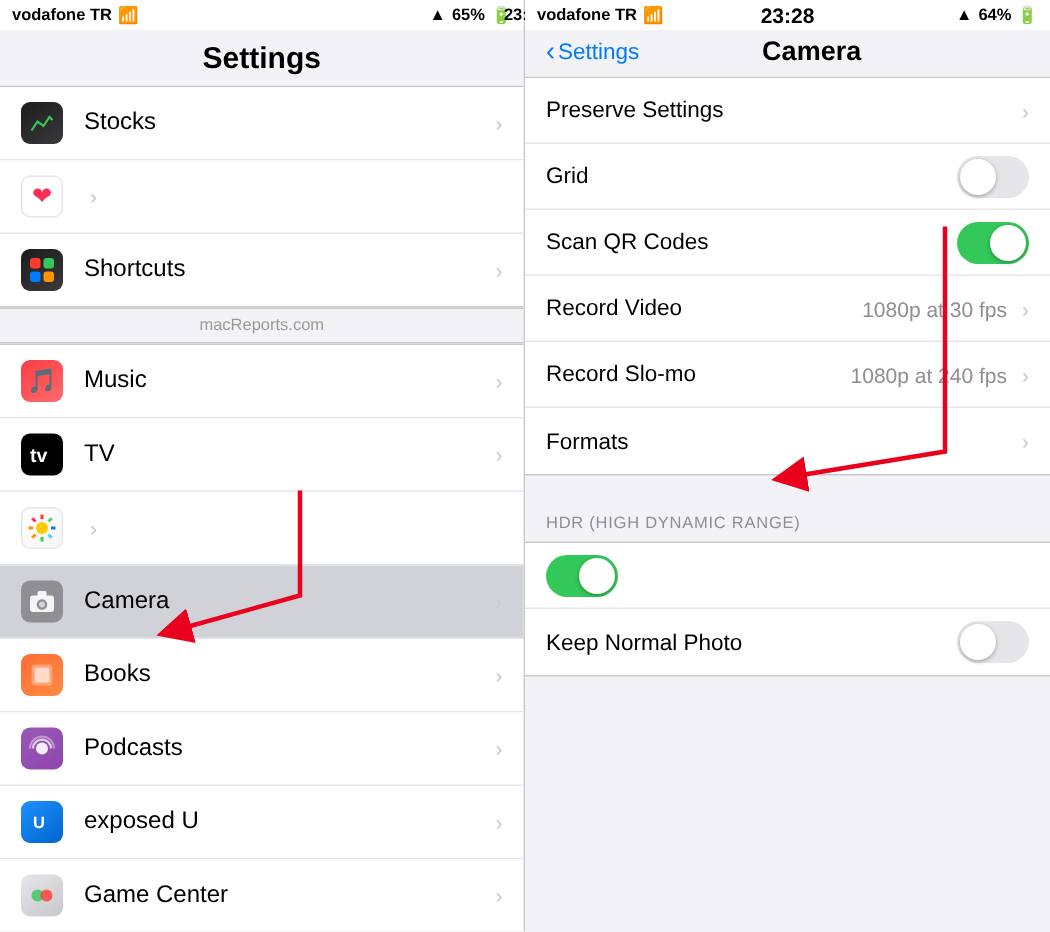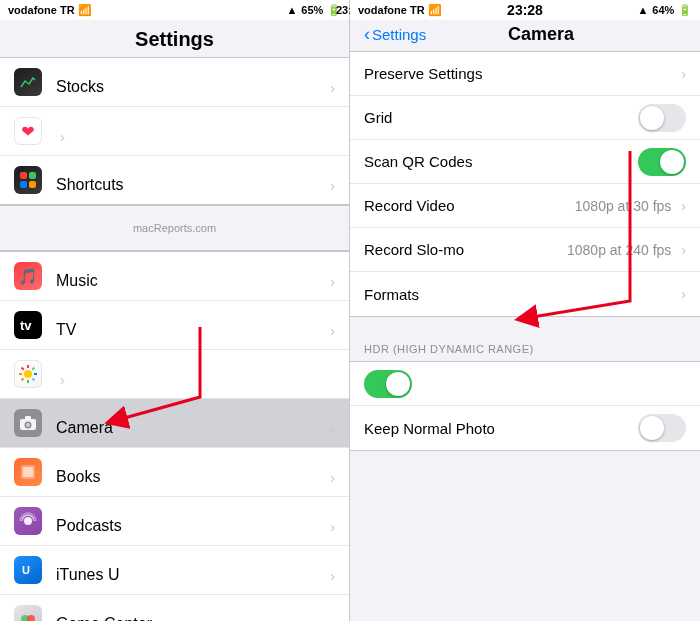--- a/index.html
+++ b/index.html
@@ -7,21 +7,21 @@
 
     
     .left-panel { width: 350px; height: 621px; background: #f2f2f7; display: flex; flex-direction: column; border-right: 1px solid #c8c8cc; }
     .status-bar { height: 20px; background: #fff; display: flex; align-items: center; justify-content: space-between; padding: 0 8px; font-size: 11px; font-weight: 600; }
     .status-bar-left { display: flex; align-items: center; gap: 4px; }
     .status-bar-right { display: flex; align-items: center; gap: 4px; }
     .left-header { background: #f2f2f7; padding: 8px 0 6px 0; text-align: center; }
     .left-header h1 { font-size: 20px; font-weight: 700; color: #000; }
     .settings-list { flex: 1; overflow-y: auto; }
     .settings-section { background: #fff; margin-bottom: 0; border-top: 0.5px solid #c8c8cc; border-bottom: 0.5px solid #c8c8cc; }
-    .settings-item { display: flex; align-items: flex-end; padding: 10px 14px; border-bottom: 0.5px solid #e5e5ea; min-height: 44px; position: relative; cursor: pointer; background: #fff; }
+    .settings-item { display: flex; align-items: center; padding: 10px 14px; border-bottom: 0.5px solid #e5e5ea; min-height: 44px; position: relative; cursor: pointer; background: #fff; }
     .settings-item:last-child { border-bottom: none; }
     .app-icon { width: 28px; height: 28px; border-radius: 6px; margin-right: 14px; flex-shrink: 0; display: flex; align-items: center; justify-content: center; font-size: 15px; }
     .item-label { flex: 1; font-size: 16px; color: #000; }
     .chevron { color: #c7c7cc; font-size: 14px; margin-left: 4px; }
     .section-divider { background: #f2f2f7; padding: 6px 0; border-top: 0.5px solid #c8c8cc; border-bottom: 0.5px solid #c8c8cc; text-align: center; font-size: 12px; color: #888; }
     .highlight-item { background: #e8e8ed; }
 
     
     .right-panel { width: 350px; height: 621px; background: #f2f2f7; display: flex; flex-direction: column; }
     .right-status-bar { height: 20px; background: #fff; display: flex; align-items: center; justify-content: space-between; padding: 0 8px; font-size: 11px; font-weight: 600; }
@@ -108,21 +108,21 @@
               <rect x="11" y="2" width="7" height="7" rx="2" fill="#34c759"></rect>
               <rect x="2" y="11" width="7" height="7" rx="2" fill="#007aff"></rect>
               <rect x="11" y="11" width="7" height="7" rx="2" fill="#ff9500"></rect>
             </svg>
           </div>
           <span class="item-label">Shortcuts</span>
           <span class="chevron">›</span>
         </div>
       </div>
 
-      <div class="section-divider" style="font-size:11px;color:#999;padding:16px 0;">macReports.com</div>
+      <div class="section-divider" style="font-size:11px;color:#999;padding:5px 0;">macReports.com</div>
 
       <div class="settings-section">
         <div class="settings-item">
           <div class="app-icon icon-music">
             <span style="font-size:16px;">🎵</span>
           </div>
           <span class="item-label">Music</span>
           <span class="chevron">›</span>
         </div>
         <div class="settings-item">
@@ -182,21 +182,21 @@
           </div>
           <span class="item-label">Podcasts</span>
           <span class="chevron">›</span>
         </div>
         <div class="settings-item">
           <div class="app-icon icon-itunes">
             <svg width="18" height="18" viewBox="0 0 18 18">
                 <text x="3" y="13" font-size="11" fill="white" font-weight="bold">U</text>
               </svg>
           </div>
-          <span class="item-label">iTunes U</span>
+          <span class="item-label">exposed U</span>
           <span class="chevron">›</span>
         </div>
         <div class="settings-item">
           <div class="app-icon icon-gamecenter">
             <svg width="18" height="18" viewBox="0 0 18 18">
                 <circle cx="6" cy="9" r="4" fill="#34c759" opacity="0.8"></circle>
                 <circle cx="12" cy="9" r="4" fill="#ff3b30" opacity="0.8"></circle>
               </svg>
           </div>
           <span class="item-label">Game Center</span>

